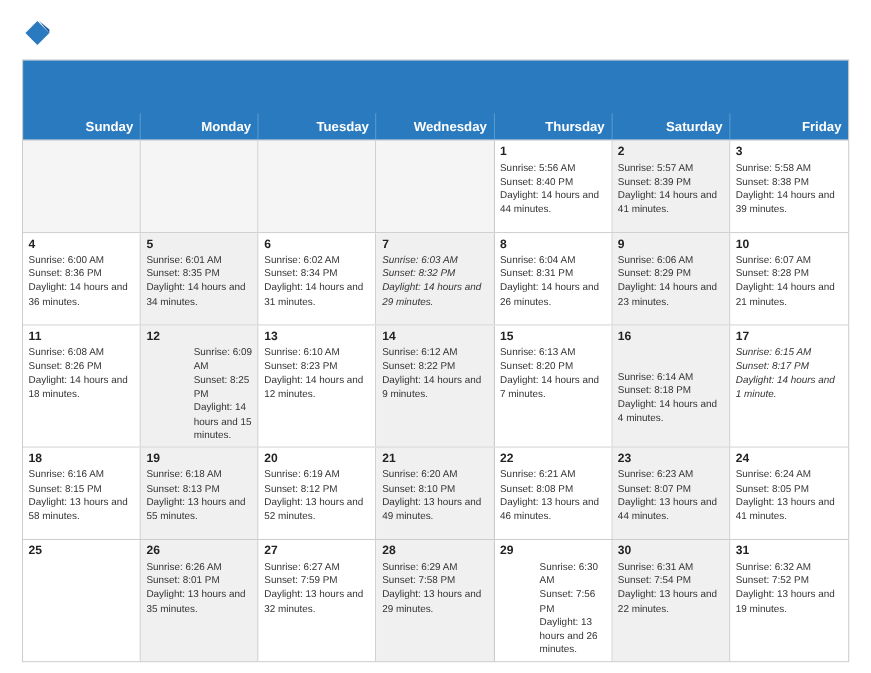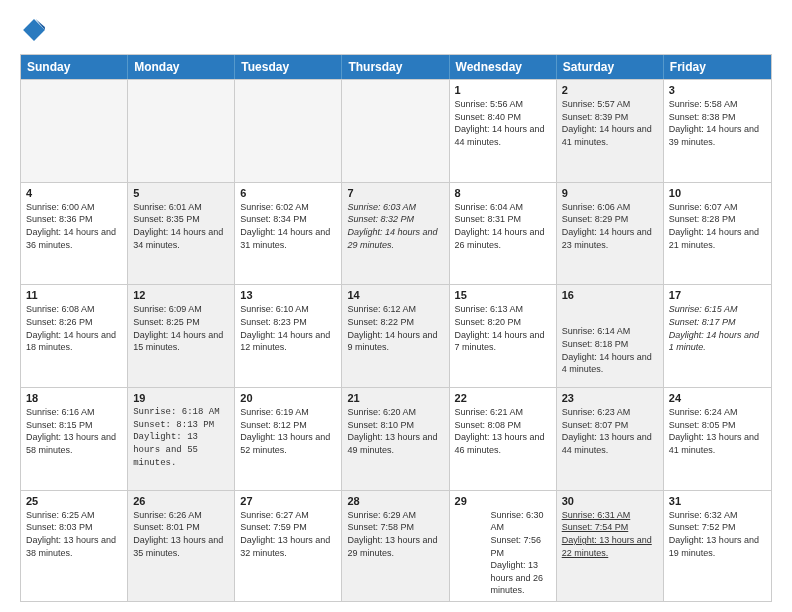--- a/index.html
+++ b/index.html
@@ -61,21 +61,22 @@
       display: grid;
       grid-template-columns: repeat(7, 1fr);
       background: #2a7abf;
     }
     .cal-header-cell {
       color: #fff;
       font-weight: bold;
       font-size: 12px;
       padding: 5px 6px;
       border-right: 1px solid #5599cc;
-      text-align: left;
+      text-align: right;
+      margin-top: 48px;
     }
     .cal-header-cell:last-child { border-right: none; }
     .cal-body {
       display: flex;
       flex-direction: column;
       flex: 1;
     }
     .cal-row {
       display: grid;
       grid-template-columns: repeat(7, 1fr);
@@ -126,22 +127,22 @@
       <div class="title-month"></div>
       <div class="title-location"></div>
     </div>
   </div>
 
   <div class="calendar">
     <div class="cal-header-row">
     <div class="cal-header-cell">Sunday</div>
         <div class="cal-header-cell">Monday</div>
         <div class="cal-header-cell">Tuesday</div>
+        <div class="cal-header-cell">Wednesday</div>
         <div class="cal-header-cell">Thursday</div>
-        <div class="cal-header-cell">Wednesday</div>
         <div class="cal-header-cell">Saturday</div>
         <div class="cal-header-cell">Friday</div>
       </div>
     <div class="cal-body">
     <div class="cal-row">
           <div class="cal-cell empty"></div>
           <div class="cal-cell empty"></div>
           <div class="cal-cell empty"></div>
           <div class="cal-cell empty"></div>
           <div class="cal-cell">
@@ -209,21 +210,21 @@
         </div>
         <div class="cal-row">
           <div class="cal-cell">
             <div class="day-num">11</div>
             <div class="day-info" style="white-space: pre-line;">Sunrise: 6:08 AM
 Sunset: 8:26 PM
 Daylight: 14 hours and 18 minutes.</div>
           </div>
           <div class="cal-cell shaded">
             <div class="day-num">12</div>
-            <div class="day-info" style="white-space: pre-line;">Sunrise: 6:09 AM
+            <div class="day-info" style="white-space: pre-line; margin-left: 43px;">Sunrise: 6:09 AM
 Sunset: 8:25 PM
 Daylight: 14 hours and 15 minutes.</div>
           </div>
           <div class="cal-cell">
             <div class="day-num">13</div>
             <div class="day-info" style="white-space: pre-line;">Sunrise: 6:10 AM
 Sunset: 8:23 PM
 Daylight: 14 hours and 12 minutes.</div>
           </div>
           <div class="cal-cell shaded">
@@ -253,21 +254,21 @@
         </div>
         <div class="cal-row">
           <div class="cal-cell">
             <div class="day-num">18</div>
             <div class="day-info" style="white-space: pre-line;">Sunrise: 6:16 AM
 Sunset: 8:15 PM
 Daylight: 13 hours and 58 minutes.</div>
           </div>
           <div class="cal-cell shaded">
             <div class="day-num">19</div>
-            <div class="day-info" style="white-space: pre-line; font-family: Liberation Mono, monospace;">Sunrise: 6:18 AM
+            <div class="day-info" style="white-space: pre-line;">Sunrise: 6:18 AM
 Sunset: 8:13 PM
 Daylight: 13 hours and 55 minutes.</div>
           </div>
           <div class="cal-cell">
             <div class="day-num">20</div>
             <div class="day-info" style="white-space: pre-line;">Sunrise: 6:19 AM
 Sunset: 8:12 PM
 Daylight: 13 hours and 52 minutes.</div>
           </div>
           <div class="cal-cell shaded">
@@ -291,23 +292,20 @@
           <div class="cal-cell">
             <div class="day-num">24</div>
             <div class="day-info" style="white-space: pre-line;">Sunrise: 6:24 AM
 Sunset: 8:05 PM
 Daylight: 13 hours and 41 minutes.</div>
           </div>
         </div>
         <div class="cal-row">
           <div class="cal-cell">
             <div class="day-num">25</div>
-            <div class="day-info" style="white-space: pre-line;">Sunrise: 6:25 AM
-Sunset: 8:03 PM
-Daylight: 13 hours and 38 minutes.</div>
           </div>
           <div class="cal-cell shaded">
             <div class="day-num">26</div>
             <div class="day-info" style="white-space: pre-line;">Sunrise: 6:26 AM
 Sunset: 8:01 PM
 Daylight: 13 hours and 35 minutes.</div>
           </div>
           <div class="cal-cell">
             <div class="day-num">27</div>
             <div class="day-info" style="white-space: pre-line;">Sunrise: 6:27 AM
@@ -321,21 +319,21 @@
 Daylight: 13 hours and 29 minutes.</div>
           </div>
           <div class="cal-cell">
             <div class="day-num">29</div>
             <div class="day-info" style="white-space: pre-line; margin-left: 36px;">Sunrise: 6:30 AM
 Sunset: 7:56 PM
 Daylight: 13 hours and 26 minutes.</div>
           </div>
           <div class="cal-cell shaded">
             <div class="day-num">30</div>
-            <div class="day-info" style="white-space: pre-line; text-decoration: underline;">Sunrise: 6:31 AM
+            <div class="day-info" style="white-space: pre-line;">Sunrise: 6:31 AM
 Sunset: 7:54 PM
 Daylight: 13 hours and 22 minutes.</div>
           </div>
           <div class="cal-cell">
             <div class="day-num">31</div>
             <div class="day-info" style="white-space: pre-line;">Sunrise: 6:32 AM
 Sunset: 7:52 PM
 Daylight: 13 hours and 19 minutes.</div>
           </div>
         </div>

